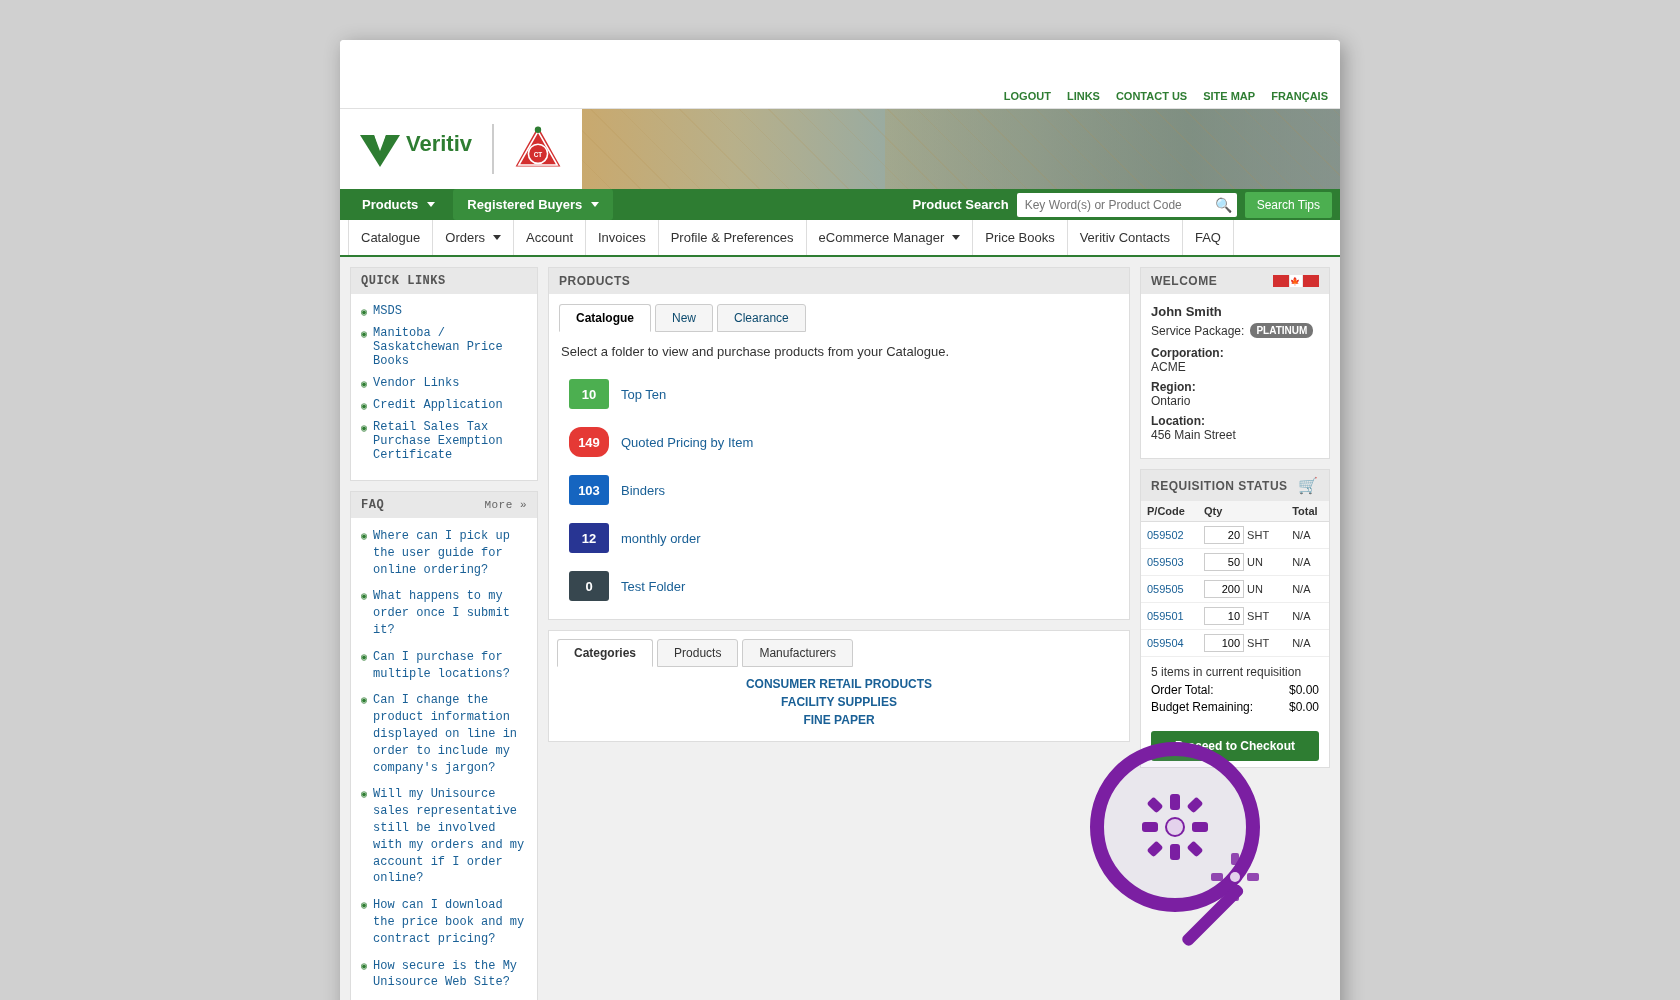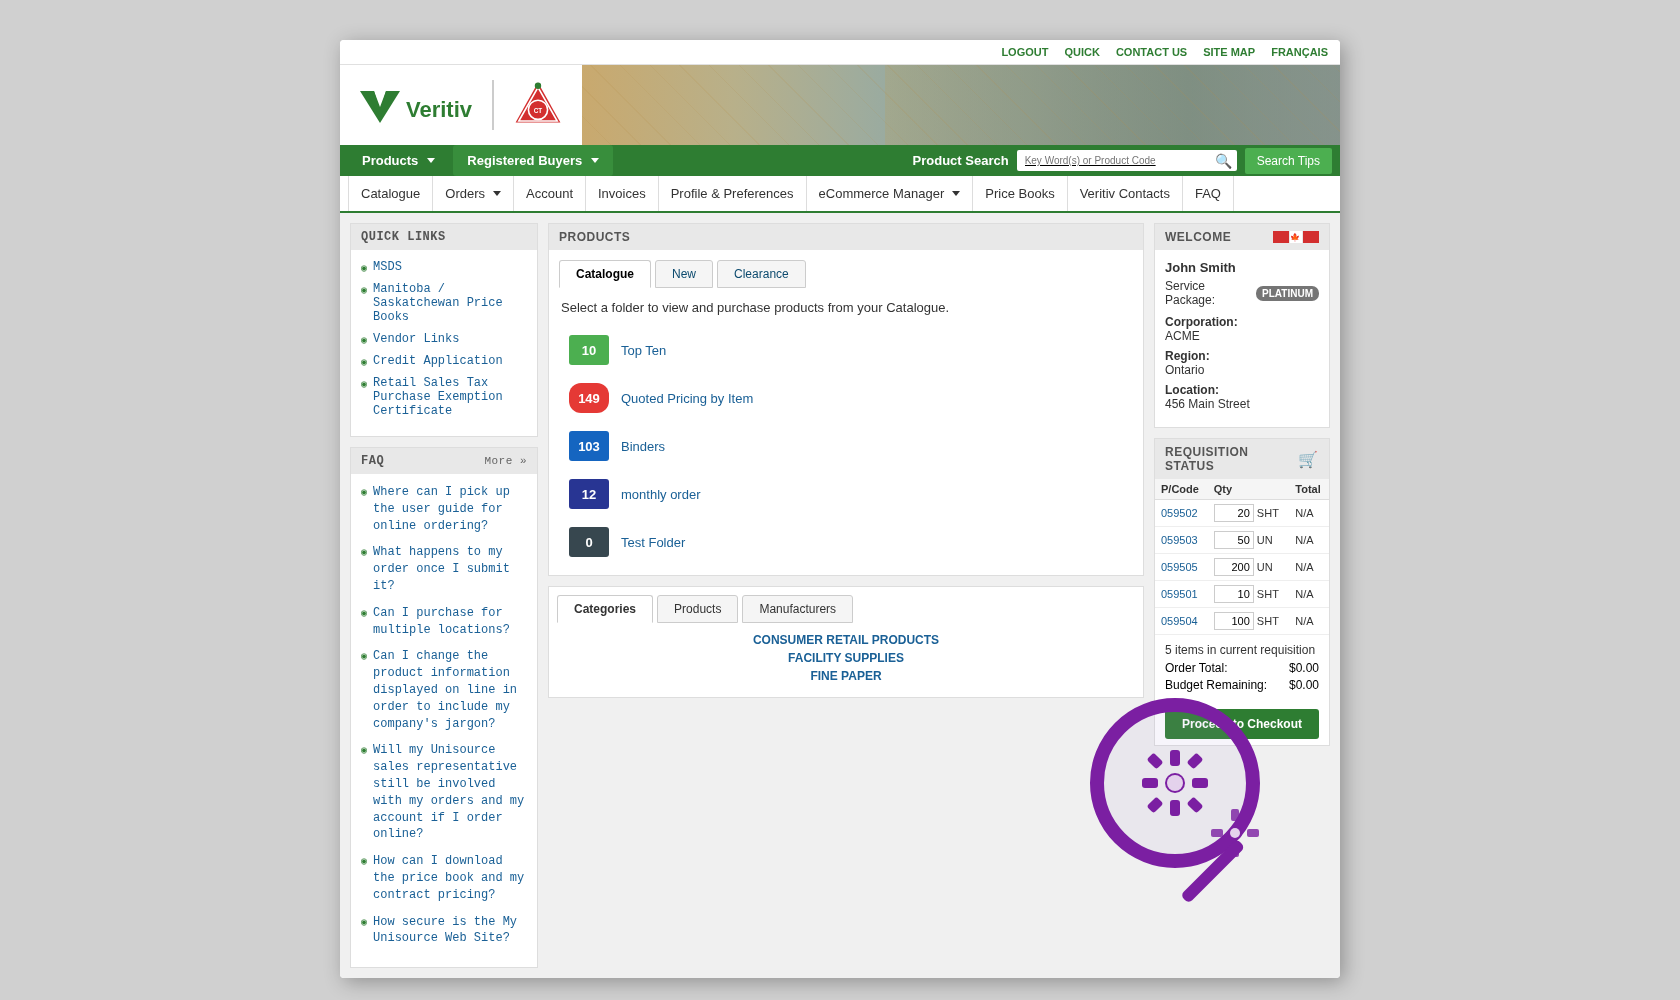--- a/index.html
+++ b/index.html
@@ -29,39 +29,40 @@
       align-items: center;
       padding: 6px 12px;
       gap: 16px;
       border-bottom: 1px solid #e0e0e0;
     }
     .top-nav a {
       color: #2e7d32;
       text-decoration: none;
       font-size: 11px;
       font-weight: bold;
+      margin-top: 44px;
     }
 
     
     .header {
       display: flex;
       align-items: stretch;
       background: #fff;
     }
     .logo-area {
       display: flex;
       align-items: center;
       padding: 10px 20px;
       gap: 10px;
       min-width: 240px;
       background: #fff;
     }
     .veritiv-logo {
       display: flex;
-      align-items: flex-end;
+      align-items: flex-start;
       gap: 6px;
     }
     .divider-line {
       width: 2px;
       height: 50px;
       background: #ccc;
       margin: 0 10px;
     }
     .canadian-tire-logo {
       width: 48px;
@@ -128,24 +129,23 @@
     }
     .search-input-wrap {
       position: relative;
       display: flex;
       align-items: center;
     }
     .search-input {
       padding: 5px 28px 5px 8px;
       border: none;
       border-radius: 2px;
-      font-size: 10px;
+      font-size: 12px;
       width: 220px;
       outline: none;
-      text-decoration: underline;
     }
     .search-icon-btn {
       position: absolute;
       right: 4px;
       background: none;
       border: none;
       cursor: pointer;
       color: #555;
       font-size: 14px;
     }
@@ -364,21 +364,21 @@
       color: #1a6096;
       font-size: 12px;
       text-decoration: none;
       margin-bottom: 4px;
       font-weight: bold;
       text-align: center;
     }
 
     
     .right-panel {
-      width: 176px;
+      width: 190px;
       flex-shrink: 0;
       display: flex;
       flex-direction: column;
       gap: 10px;
     }
     .welcome-box {
       background: #fff;
       border: 1px solid #ddd;
     }
     .welcome-header {
@@ -538,21 +538,21 @@
       vertical-align: middle;
     }
   </style>
 </head>
 <body>
 
 <div class="page-container">
 
   <div class="top-nav">
     <a href="#">LOGOUT</a>
-    <a href="#">QUICK</a>
+    <a href="#">LINKS</a>
     <a href="#">CONTACT US</a>
     <a href="#">SITE MAP</a>
     <a href="#">FRANÇAIS</a>
   </div>
 
   <div class="header">
     <div class="logo-area">
       <div class="veritiv-logo">
 
         <svg width="40" height="36" viewBox="0 0 40 36">

